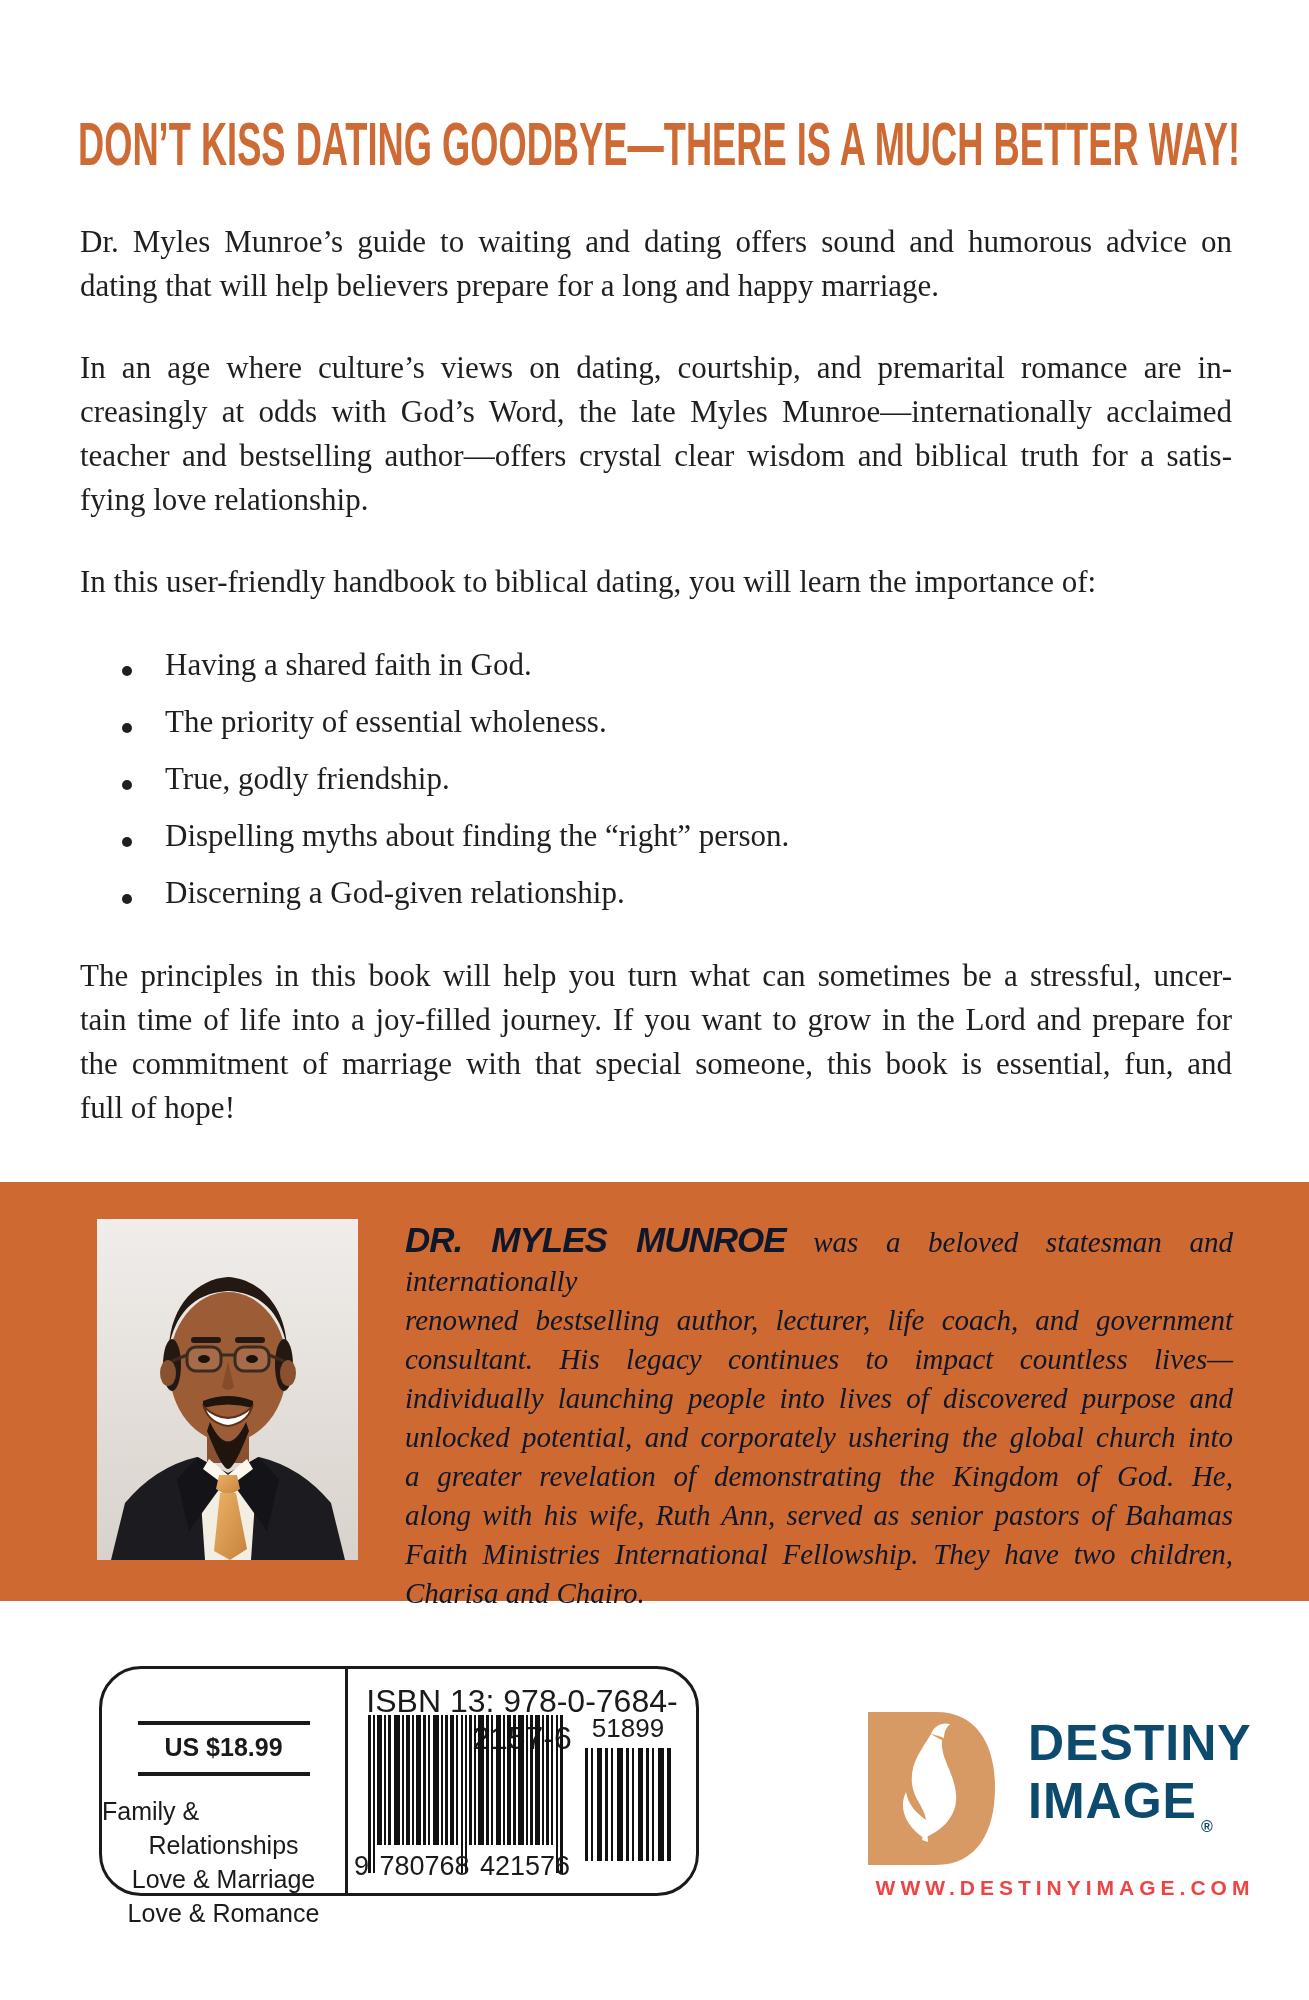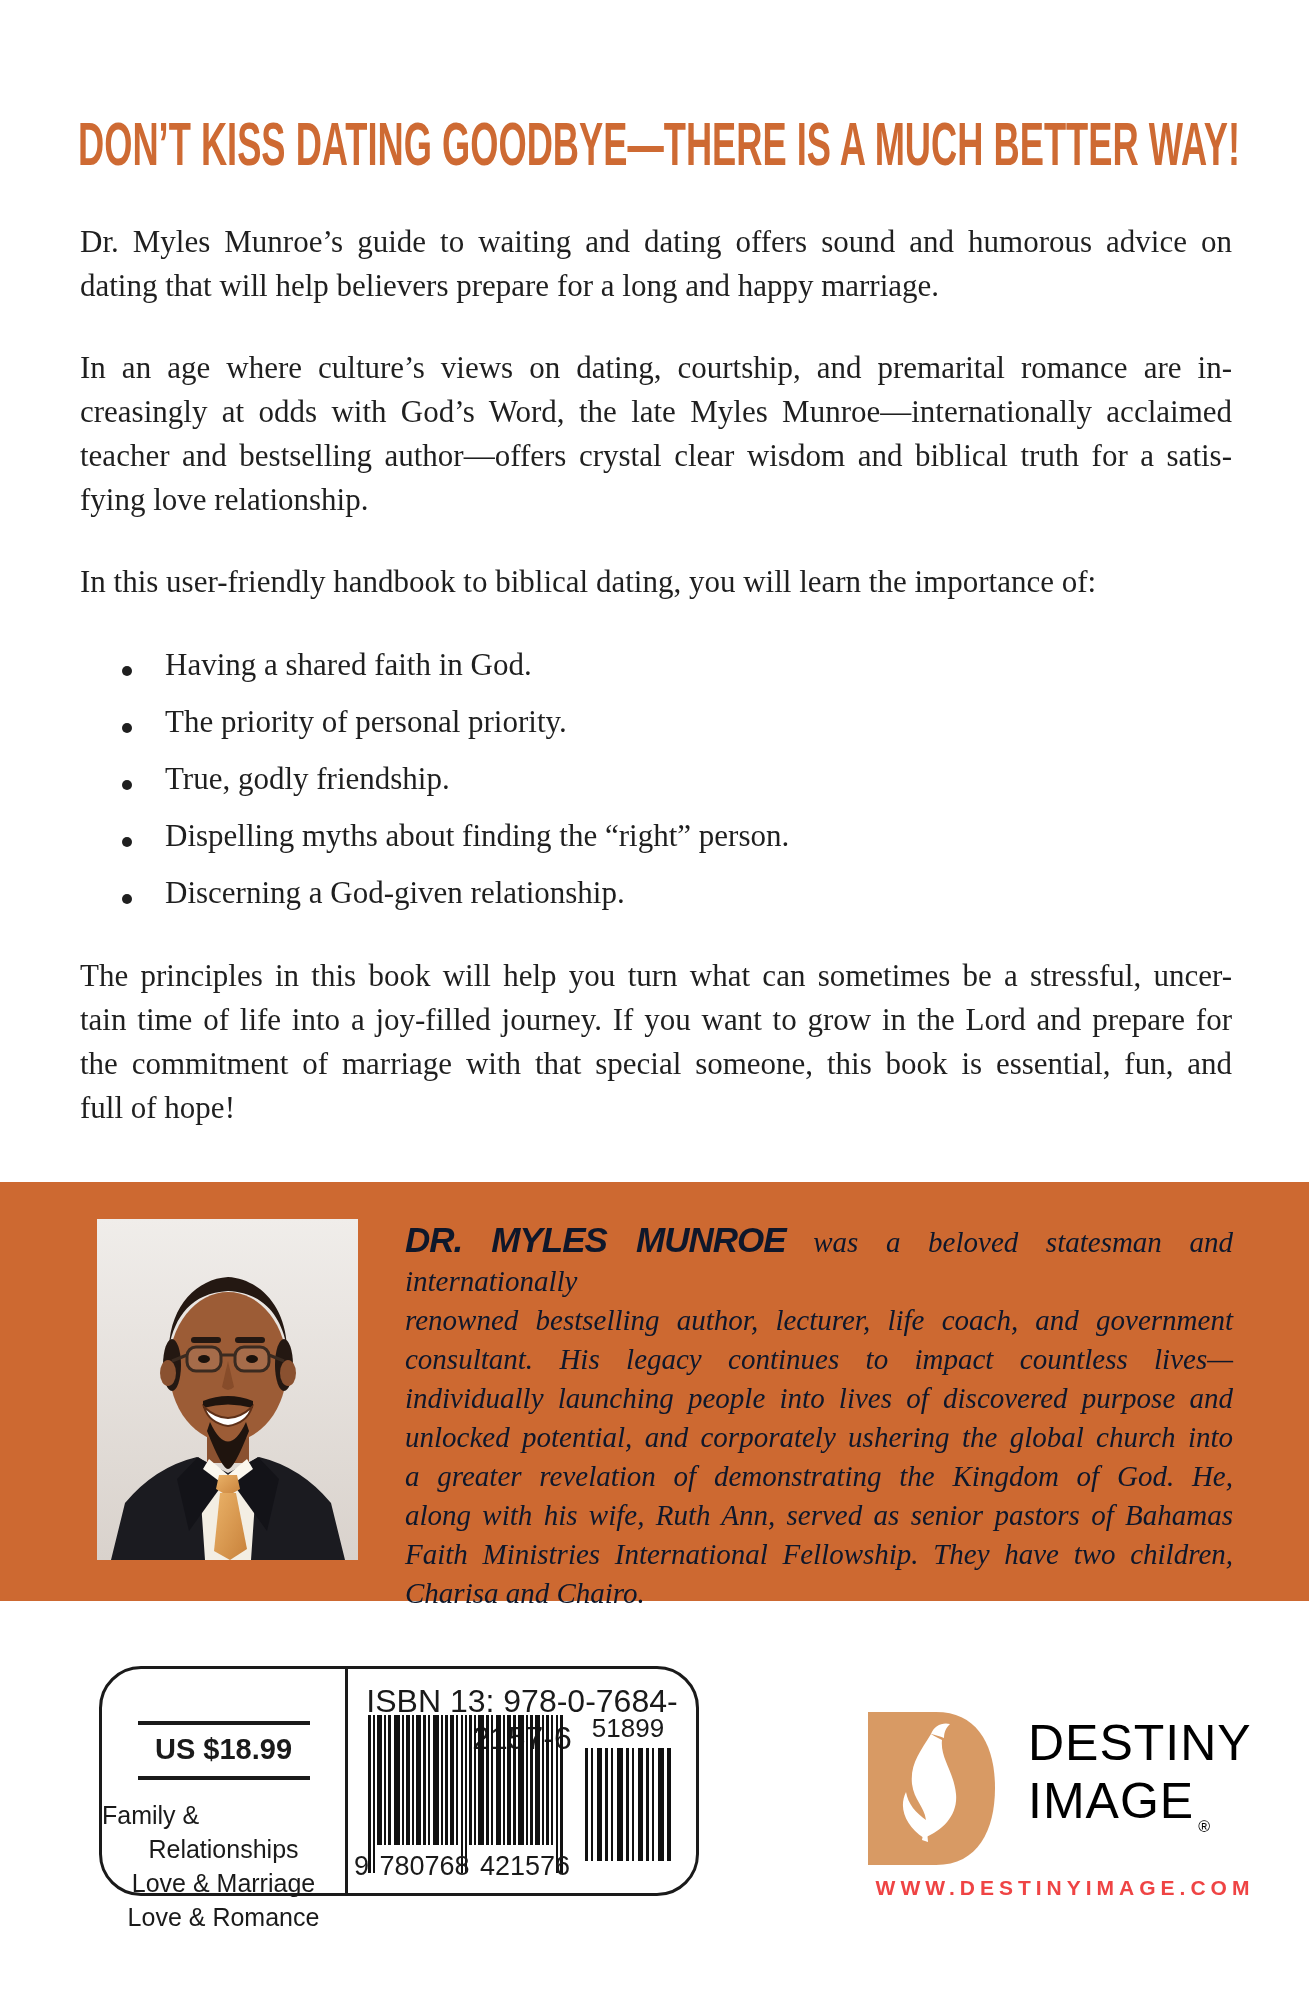--- a/index.html
+++ b/index.html
@@ -43,34 +43,34 @@
   .price-iso-box{
     position:absolute;left:99px;top:1666px;width:600px;height:230px;
     border:3px solid #1a1a1a;border-radius:42px;background:#fff;box-sizing:border-box;
     font-family:"Liberation Sans","DejaVu Sans",sans-serif;color:#1a1a1a;
   }
   .box-divider{position:absolute;left:243px;top:-3px;bottom:-3px;width:3px;background:#1a1a1a;}
   .price-cell{position:absolute;left:0;top:0;width:243px;height:100%;}
   .price-rule{width:172px;height:4px;background:#1a1a1a;margin:0 auto;}
   .rule-top{margin-top:52px;}
   .rule-bottom{margin-top:10px;}
-  .price{font-weight:700;font-size:29px;text-align:center;margin-top:8px;}
+  .price{font-weight:700;font-size:25px;text-align:center;margin-top:8px;}
   .cats{margin-top:18px;font-size:25px;line-height:34px;}
   .cats .jline{text-align:left;text-align-last:center;}
   .isbn-cell{position:absolute;left:246px;top:0;right:0;height:100%;}
   .isbn-label{position:absolute;left:0;right:0;top:14px;text-align:center;font-size:32px;}
   .barcode-main{position:absolute;left:20px;top:46px;width:198px;height:160px;}
   .barcode-supp{position:absolute;left:237px;top:79px;width:86px;height:113px;}
   .supp-num{position:absolute;left:237px;top:44px;width:86px;text-align:center;font-size:26px;}
   .digits-row{position:absolute;left:6px;top:182px;width:216px;display:flex;justify-content:space-between;font-size:27px;}
   
   .logo-d{position:absolute;left:868px;top:1712px;width:127px;height:153px;}
   .logo-text{position:absolute;left:1028px;top:1718px;
-    font-family:"Liberation Sans","DejaVu Sans",sans-serif;font-weight:400;
-    color:#000000;line-height:1;}
+    font-family:"Liberation Sans","DejaVu Sans",sans-serif;font-weight:700;
+    color:#0c4a6e;line-height:1;}
   .logo-line1{font-size:50px;letter-spacing:1px;}
   .logo-line2{font-size:50px;letter-spacing:1px;margin-top:8px;display:inline-block;}
   .registered{font-size:16px;vertical-align:-14px;margin-left:4px;display:inline-block;}
   .website{position:absolute;left:868px;top:1876px;width:394px;
     font-family:"Liberation Sans","DejaVu Sans",sans-serif;font-weight:700;
     color:#ef4444;font-size:21px;letter-spacing:5px;text-align:center;white-space:nowrap;}
 </style>
 </head>
 <body>
 
@@ -92,21 +92,21 @@
 
   <div class="para p3 intro-line">In this user-friendly handbook to biblical dating, you will learn the importance of:</div>
 
   <div class="bullets">
       <div class="bullet-item">
         <span class="dot"></span>
         <span>Having a shared faith in God.</span>
       </div>
       <div class="bullet-item">
         <span class="dot"></span>
-        <span>The priority of personal priority.</span>
+        <span>The priority of essential wholeness.</span>
       </div>
       <div class="bullet-item">
         <span class="dot"></span>
         <span>True, godly friendship.</span>
       </div>
       <div class="bullet-item">
         <span class="dot"></span>
         <span>Dispelling myths about finding the “right” person.</span>
       </div>
       <div class="bullet-item">

